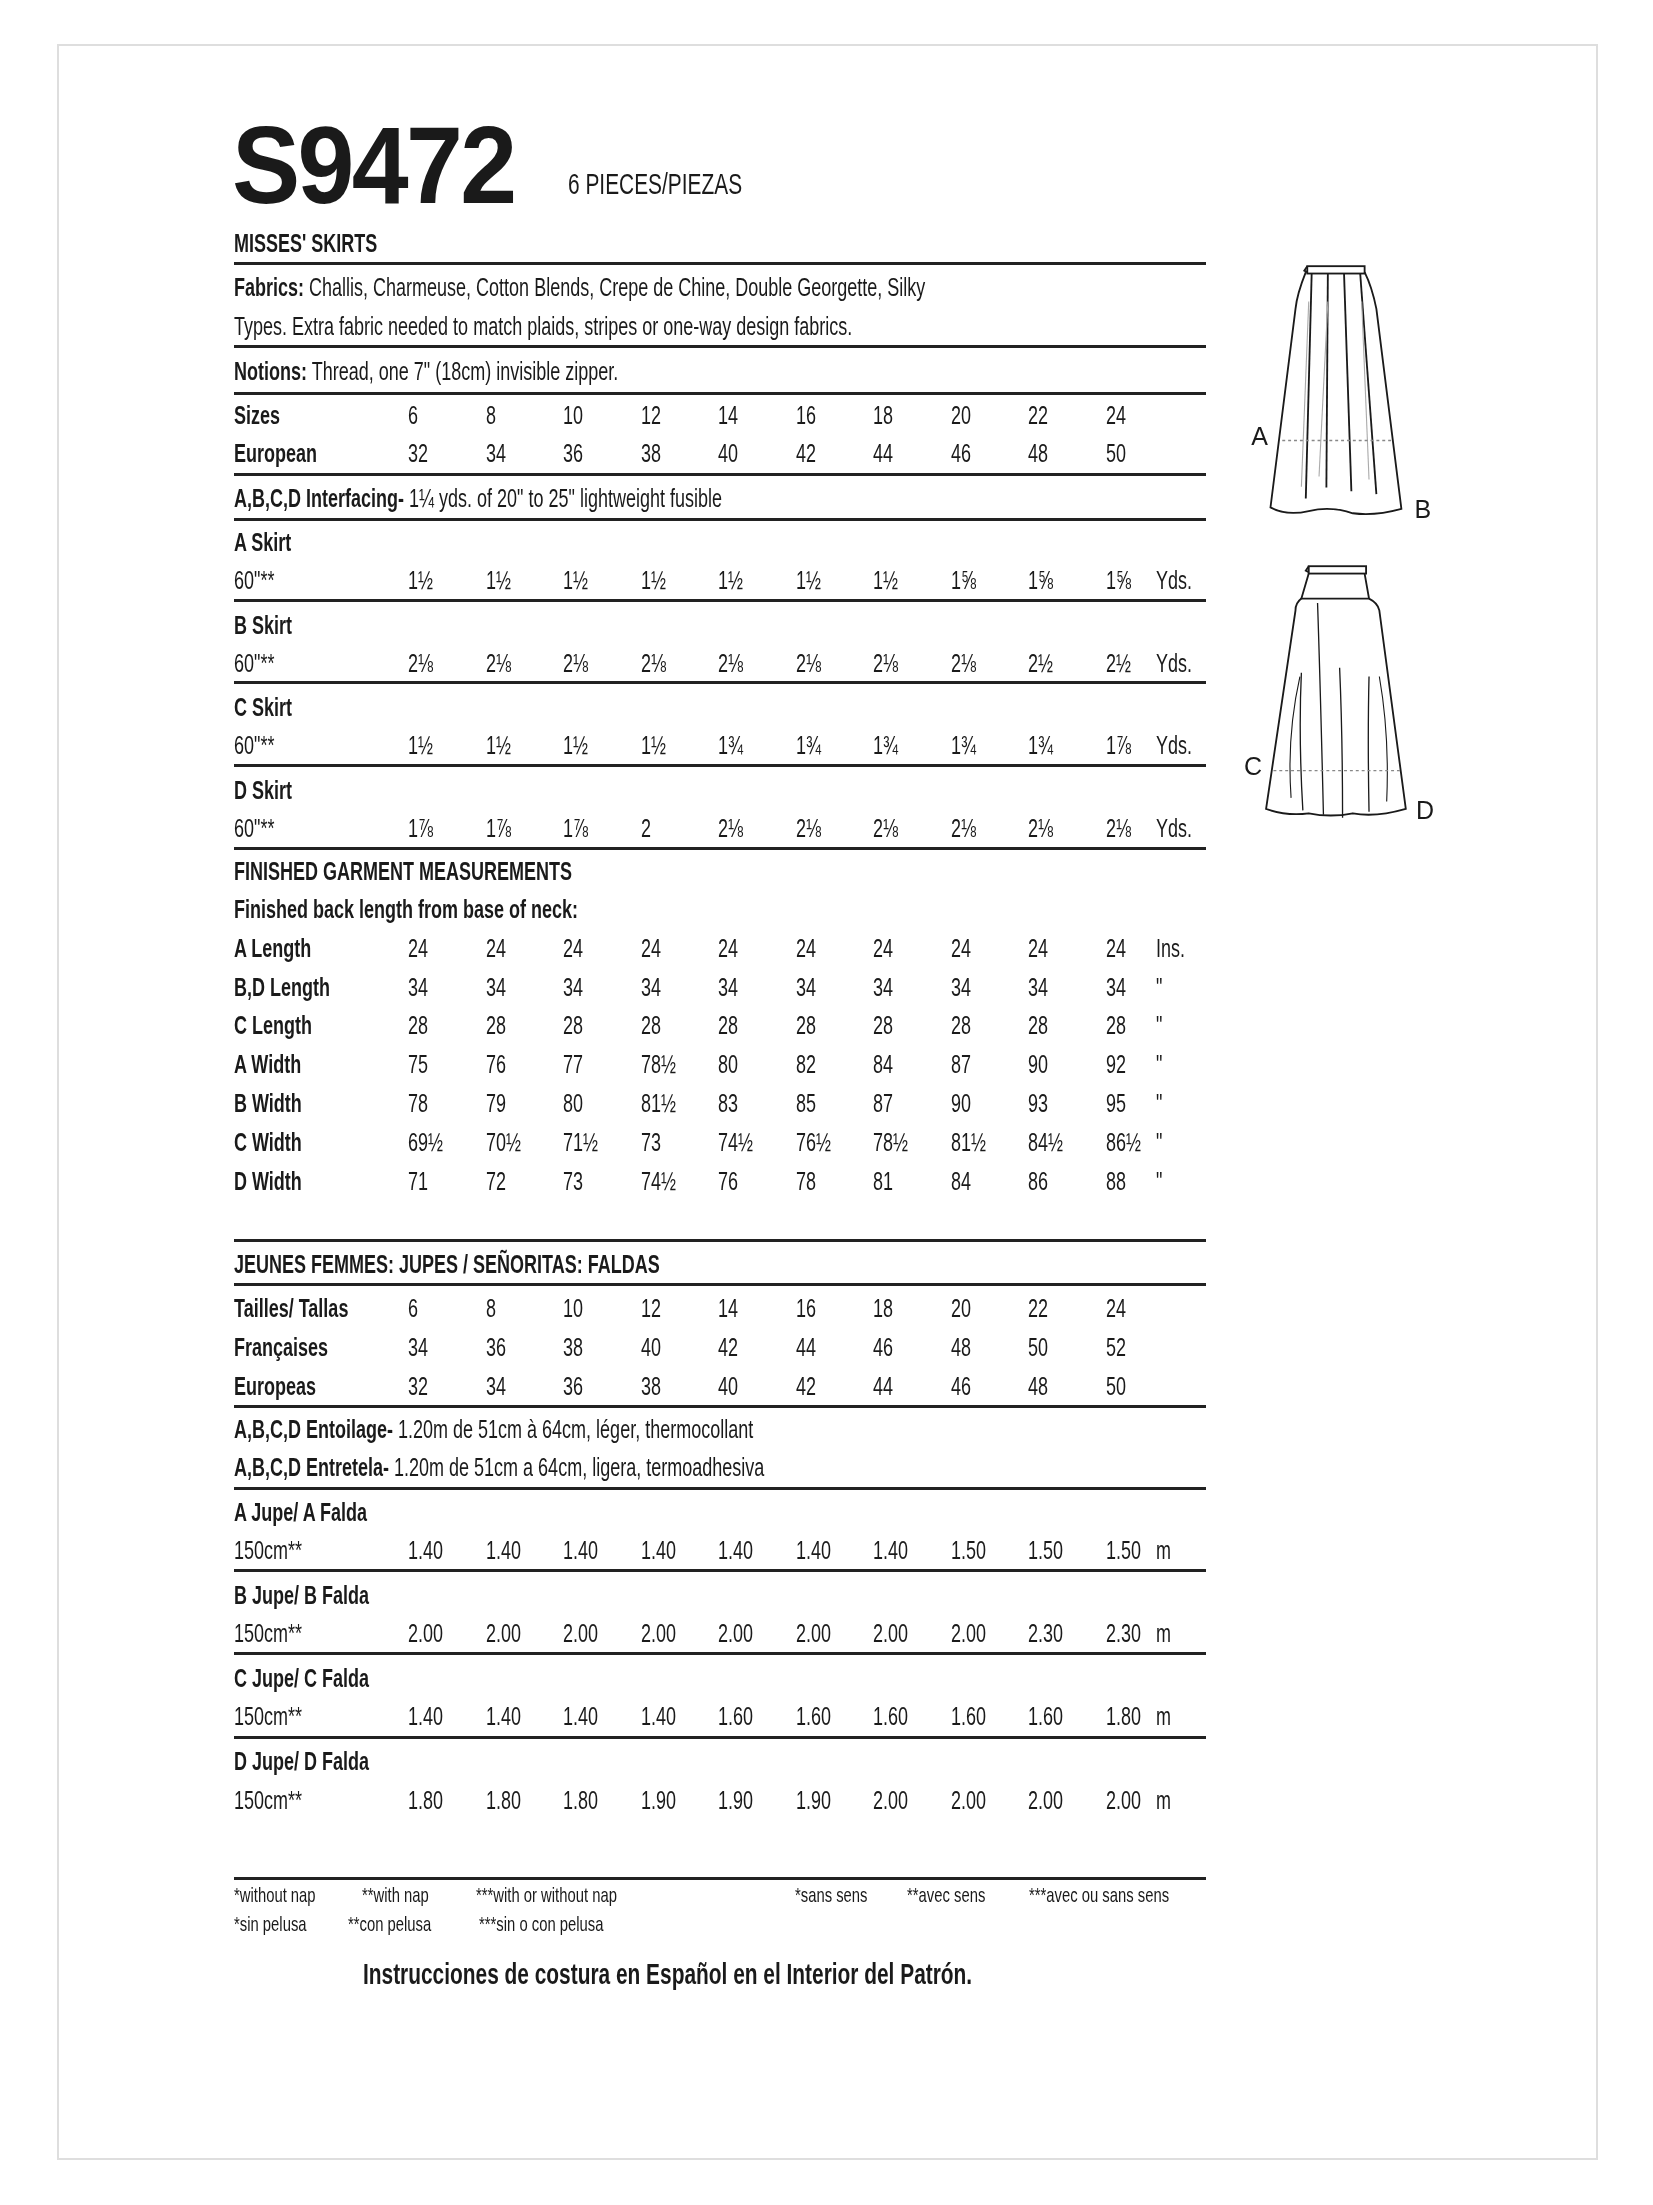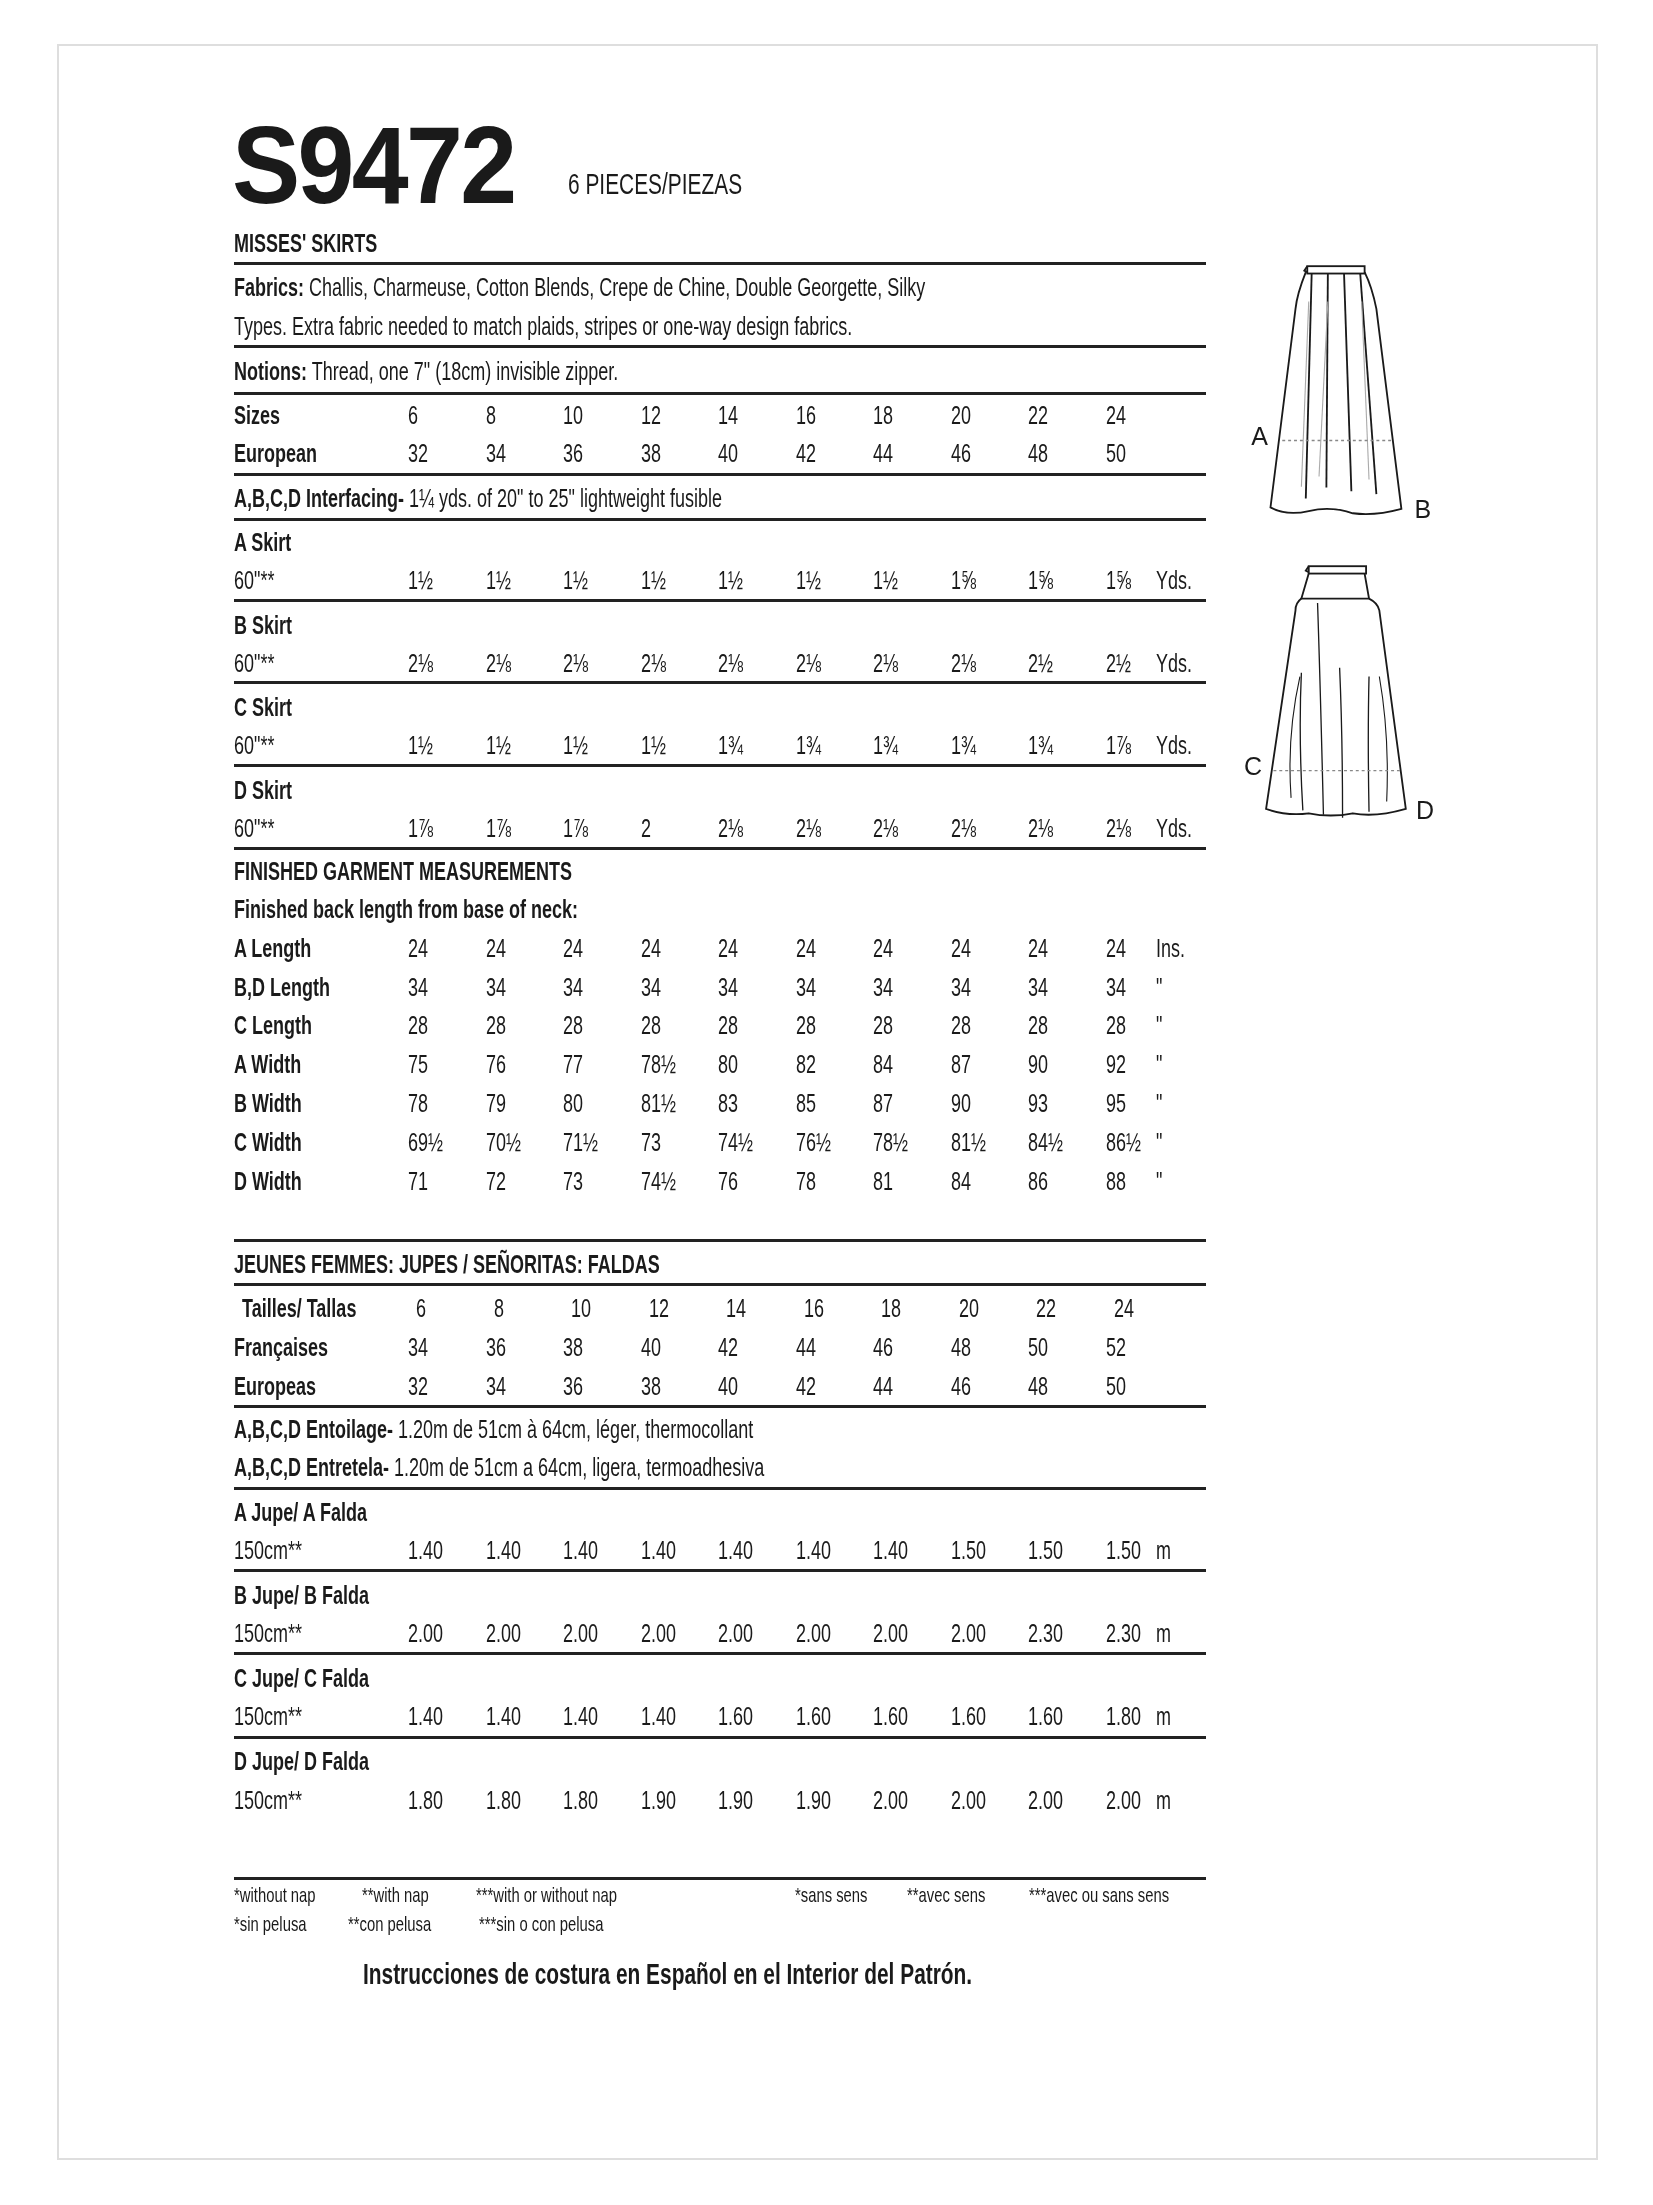--- a/index.html
+++ b/index.html
@@ -242,21 +242,21 @@
       <span class="abs num " style="left:1106px; top:0;">88</span>
       <span class="abs num" style="left:1156px; top:0;">"</span>
     </div>
   </div>
 
 <div class="rule" style="top:1239px;"></div>
 <div class="abs lbl" style="left:234px; top:1250px;">JEUNES FEMMES: JUPES / SEÑORITAS: FALDAS</div>
 <div class="rule" style="top:1283px;"></div>
 
 <div id="intl-sizes">
-    <div class="abs" style="left:8px; top:1294px; width:1318px; height:35px;">
+    <div class="abs" style="left:0; top:1294px; width:1318px; height:35px;">
       <span class="abs lbl" style="left:234px; top:0;">Tailles/ Tallas</span>
       <span class="abs num " style="left:408px; top:0;">6</span>
       <span class="abs num " style="left:486px; top:0;">8</span>
       <span class="abs num " style="left:563px; top:0;">10</span>
       <span class="abs num " style="left:641px; top:0;">12</span>
       <span class="abs num " style="left:718px; top:0;">14</span>
       <span class="abs num " style="left:796px; top:0;">16</span>
       <span class="abs num " style="left:873px; top:0;">18</span>
       <span class="abs num " style="left:951px; top:0;">20</span>
       <span class="abs num " style="left:1028px; top:0;">22</span>

